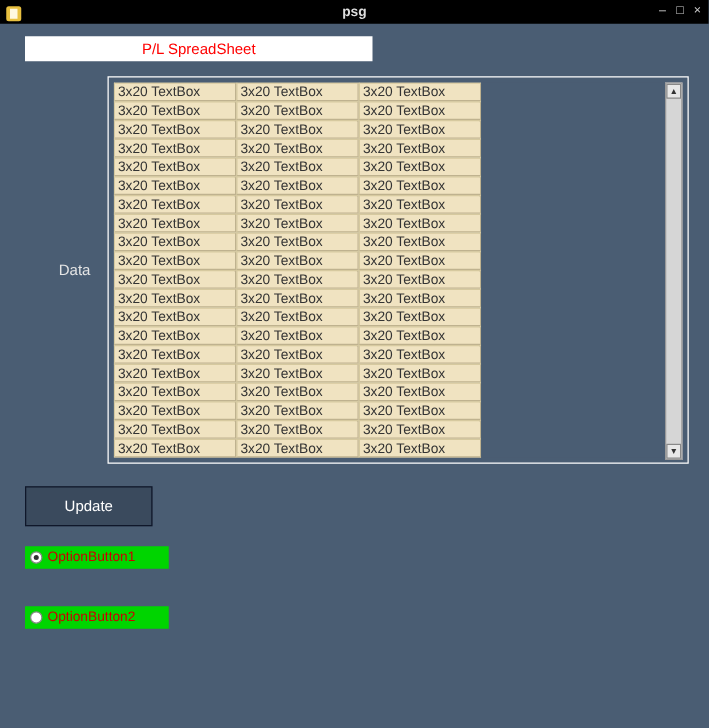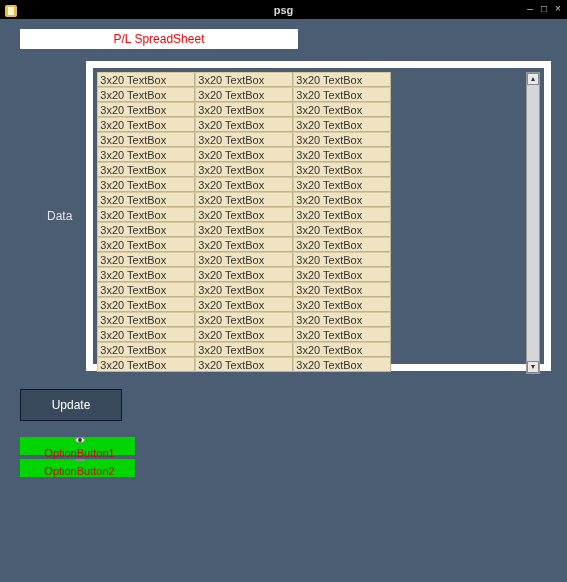--- a/index.html
+++ b/index.html
@@ -76,21 +76,21 @@
     align-items: center;
     gap: 14px;
   }
   .data-label {
     color: #e5e5e5;
     font-size: 12px;
     margin-left: 27px;
   }
 
   .scroll-wrap {
-    border: 7px solid #ffffff;
+    border: 1px solid #ffffff;
     background: #4a5d73;
     width: 470px;
     height: 310px;
     padding: 4px;
     box-sizing: border-box;
     position: relative;
     display: flex;
   }
   .grid {
     background: #4a5d73;
@@ -164,23 +164,22 @@
     width: 115px;
     height: 18px;
     background: #00d500;
     display: flex;
     align-items: center;
     font-size: 11px;
     color: #c00;
     padding-left: 4px;
     box-sizing: border-box;
     gap: 4px;
-    flex-direction: column;
-  }
-  .radio-row + .radio-row { margin-top: 4px; align-items: center; }
+  }
+  .radio-row + .radio-row { margin-top: 30px; align-items: center; }
   .radio-dot {
     width: 10px; height: 10px;
     border-radius: 50%;
     background: #fff;
     border: 1px solid #888;
     box-sizing: border-box;
     display: inline-flex;
     align-items: center;
     justify-content: center;
   }

